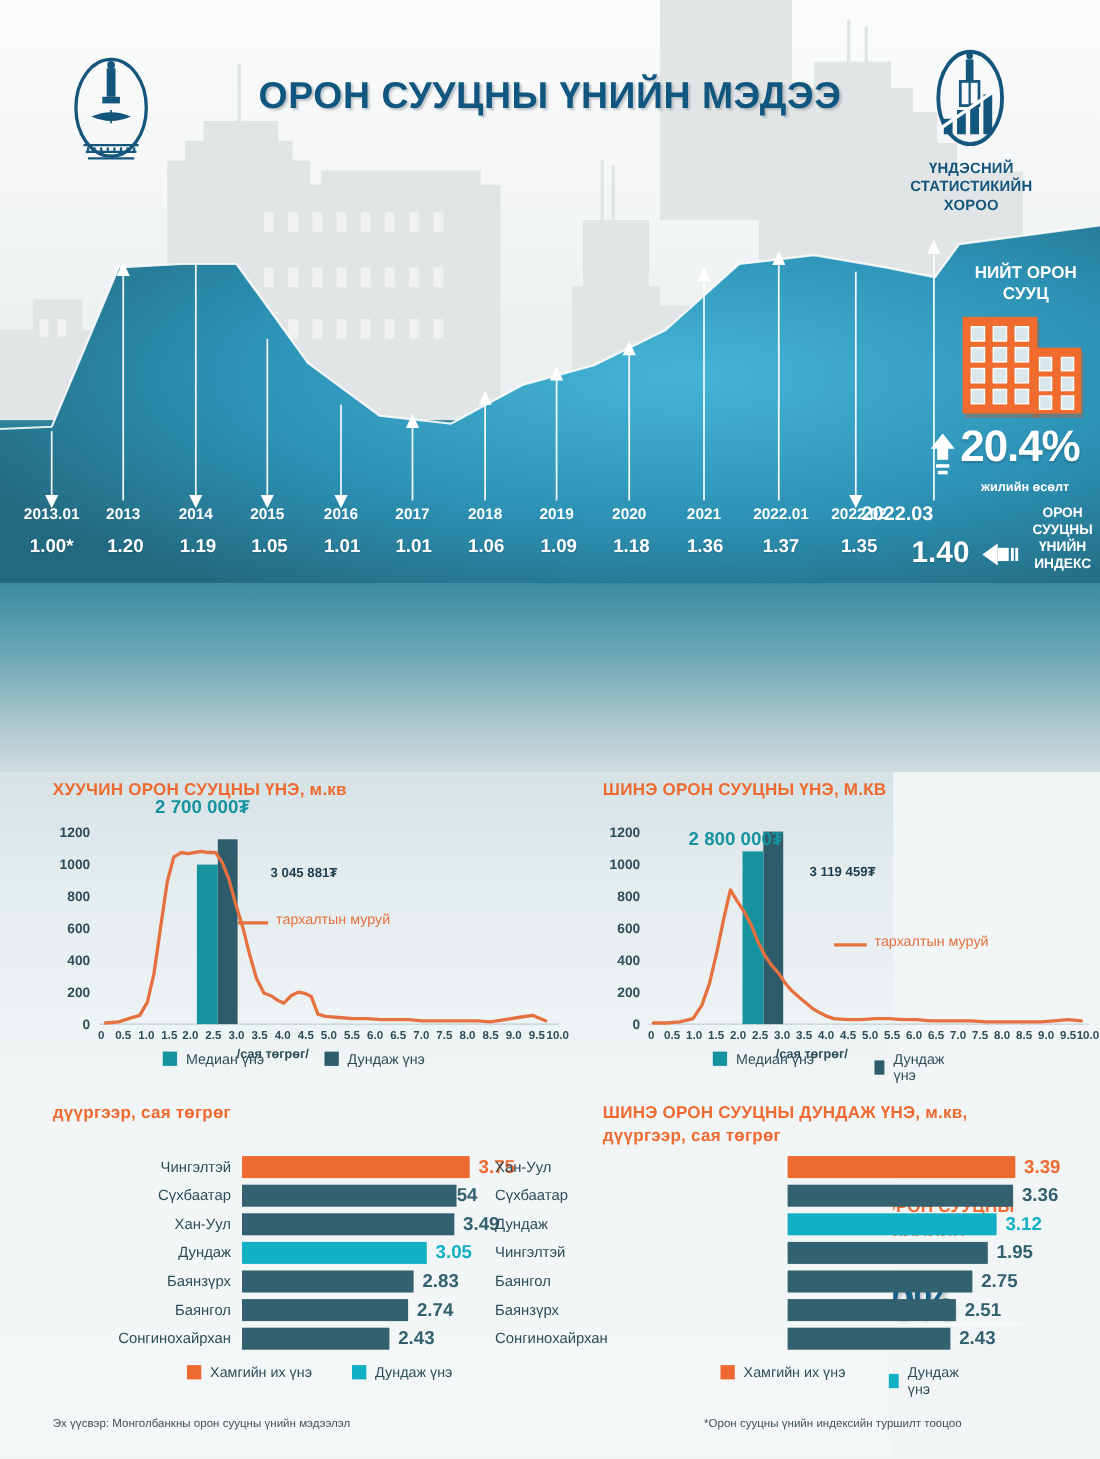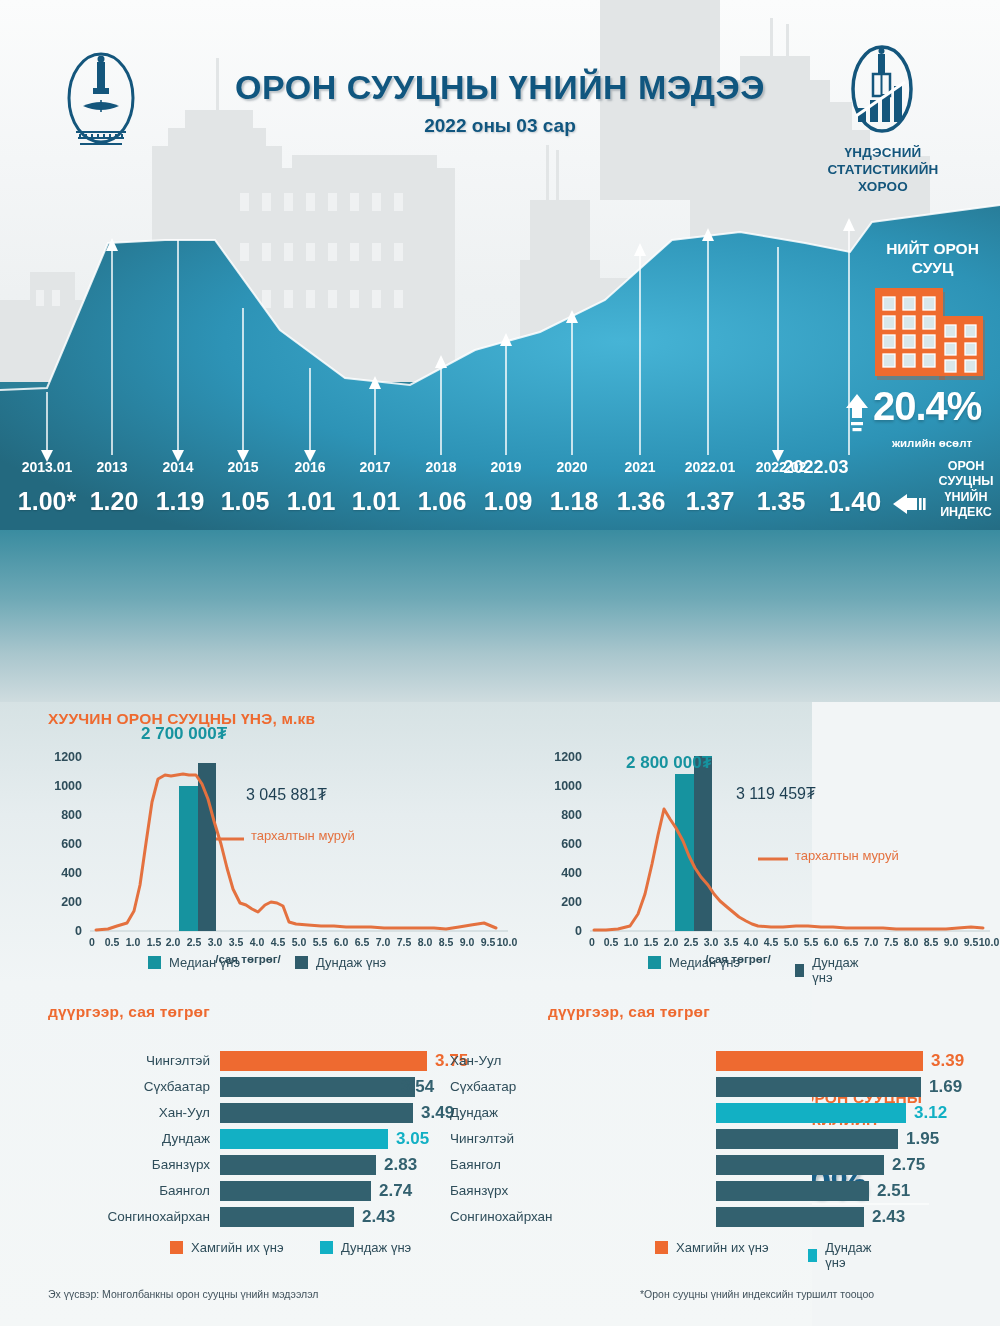--- a/index.html
+++ b/index.html
@@ -29,21 +29,21 @@
   .hero-sub{position:absolute;left:0;top:115px;width:1000px;text-align:center;
      color:#10567f;font-size:19px;font-weight:bold;
      text-shadow:1px 1px 2px rgba(120,130,140,.4);}
 
   
   .tl-years{position:absolute;left:0;top:459px;width:1000px;height:22px;}
   .tl-year{position:absolute;top:0;color:#ffffff;font-size:14px;font-weight:bold;
            text-align:center;transform:translateX(-50%);white-space:nowrap;}
   .tl-year.big{font-size:18px;top:-2px;}
   .tl-vals{position:absolute;left:0;top:487px;width:1000px;height:34px;}
-  .tl-val{position:absolute;top:0;color:#ffffff;font-size:25px;font-weight:bold;
+  .tl-val{position:absolute;top:0;color:#ffffff;font-size:17px;font-weight:bold;
           text-align:center;transform:translateX(-50%);white-space:nowrap;
           text-shadow:0 1px 2px rgba(0,0,0,.18);}
   .tl-val.big{font-size:27px;}
 
   .idx-label{position:absolute;left:932px;top:459px;width:68px;text-align:center;
      color:#fff;font-weight:bold;font-size:12.5px;line-height:1.22;}
   .idx-arrow{position:absolute;left:893px;top:492px;}
 
   .total-label{position:absolute;left:865px;top:240px;width:135px;text-align:center;
      color:#ffffff;font-weight:bold;font-size:15.5px;line-height:1.2;}
@@ -76,21 +76,21 @@
   .sec-title{position:absolute;color:#ee6a30;font-weight:bold;font-size:15.5px;line-height:1.35;
      letter-spacing:.2px;}
 
   .dist{position:absolute;}
   .axis-y-lab{position:absolute;right:0;color:#2e4d5a;font-size:12.5px;font-weight:bold;
      transform:translateY(-50%);text-align:right;width:34px;}
   .axis-x-lab{position:absolute;top:0;color:#2e4d5a;font-size:10.5px;font-weight:bold;
      transform:translateX(-50%);}
   .axis-unit{position:absolute;color:#2e4d5a;font-size:11.5px;font-weight:bold;text-align:center;}
   .val-median{position:absolute;color:#16939f;font-weight:bold;font-size:17px;white-space:nowrap;}
-  .val-mean{position:absolute;color:#1d3f52;font-weight:normal;font-size:16px;white-space:nowrap;}
+  .val-mean{position:absolute;color:#1d3f52;font-weight:bold;font-size:12px;white-space:nowrap;}
   .curve-lab{position:absolute;color:#e4713f;font-size:13px;white-space:nowrap;}
 
   .lg{position:absolute;display:flex;align-items:center;gap:8px;}
   .lg-sw{width:13px;height:13px;display:inline-block;}
   .lg-tx{color:#2e4d5a;font-size:13px;}
 
   
   .bar-row{position:absolute;height:22px;}
   .bar-name{position:absolute;right:0;top:0;color:#2e4d5a;font-size:13.5px;
      line-height:22px;white-space:nowrap;text-align:right;}
@@ -270,21 +270,20 @@
       <path d="M11 74 L60 40" stroke="#ffffff" stroke-width="3" fill="none"></path>
     </svg>
 
     <div class="nso-text">
       <div>ҮНДЭСНИЙ</div>
       <div>СТАТИСТИКИЙН</div>
       <div>ХОРОО</div>
     </div>
 
     <div class="hero-title">ОРОН СУУЦНЫ ҮНИЙН МЭДЭЭ</div>
-    <div class="hero-sub">2022 оны 03 сар</div>
 
     <div class="total-label">
       <div>НИЙТ ОРОН</div>
       <div>СУУЦ</div>
     </div>
 
     <svg class="bld-orange" width="118" height="95" viewBox="0 0 118 95">
       <g transform="translate(2,1)">
         <rect x="2" y="4" width="68" height="88" fill="#c85222" opacity=".35"></rect>
         <rect x="0" y="0" width="68" height="88" fill="#ef6b2e"></rect>
@@ -513,20 +512,21 @@
 
     <div class="lg" style="left:148px;top:253px">
       <span class="lg-sw" style="background:#16939f"></span>
       <span class="lg-tx">Медиан үнэ</span>
     </div>
     <div class="lg" style="left:295px;top:253px">
       <span class="lg-sw" style="background:#2f5c6b"></span>
       <span class="lg-tx">Дундаж үнэ</span>
     </div>
 
+    <div class="sec-title" style="left:548px;top:7px;width:430px">ШИНЭ ОРОН СУУЦНЫ ҮНЭ, М.КВ</div>
 
     <div class="dist" style="left:548px;top:44px;width:450px;height:220px">
       <div class="axis-y-lab" style="left:0px;top:11px">1200</div>
       <div class="axis-y-lab" style="left:0px;top:40px">1000</div>
       <div class="axis-y-lab" style="left:0px;top:69px">800</div>
       <div class="axis-y-lab" style="left:0px;top:98px">600</div>
       <div class="axis-y-lab" style="left:0px;top:127px">400</div>
       <div class="axis-y-lab" style="left:0px;top:156px">200</div>
       <div class="axis-y-lab" style="left:0px;top:185px">0</div>
 
@@ -624,33 +624,34 @@
     <div class="lg" style="left:170px;top:538px">
       <span class="lg-sw" style="background:#ee6a30"></span>
       <span class="lg-tx">Хамгийн их үнэ</span>
     </div>
     <div class="lg" style="left:320px;top:538px">
       <span class="lg-sw" style="background:#12b0c4"></span>
       <span class="lg-tx">Дундаж үнэ</span>
     </div>
 
     <div class="sec-title" style="left:548px;top:300px;width:450px">
+      <div>ШИНЭ ОРОН СУУЦНЫ ДУНДАЖ ҮНЭ, м.кв,</div>
       <div>дүүргээр, сая төгрөг</div>
     </div>
 
     <div style="position:absolute;left:548px;top:348px;width:450px;height:185px">
       <div class="bar-row" style="top:0px;left:0;width:450px">
         <div class="bar-name" style="width:150px;left:-98px;text-align:left">Хан-Уул</div>
         <div class="bar-rect" style="left:168px;width:207px;background:#ee6a30"></div>
         <div class="bar-val" style="left:383px;color:#ee6a30">3.39</div>
       </div>
       <div class="bar-row" style="top:26px;left:0;width:450px">
         <div class="bar-name" style="width:150px;left:-98px;text-align:left">Сүхбаатар</div>
         <div class="bar-rect" style="left:168px;width:205px;background:#33616f"></div>
-        <div class="bar-val" style="left:381px;color:#33616f">1.69</div>
+        <div class="bar-val" style="left:381px;color:#33616f">3.36</div>
       </div>
       <div class="bar-row" style="top:52px;left:0;width:450px">
         <div class="bar-name" style="width:150px;left:-98px;text-align:left">Дундаж</div>
         <div class="bar-rect" style="left:168px;width:190px;background:#12b0c4"></div>
         <div class="bar-val" style="left:366px;color:#12b0c4">3.12</div>
       </div>
       <div class="bar-row" style="top:78px;left:0;width:450px">
         <div class="bar-name" style="width:150px;left:-98px;text-align:left">Чингэлтэй</div>
         <div class="bar-rect" style="left:168px;width:182px;background:#33616f"></div>
         <div class="bar-val" style="left:358px;color:#33616f">1.95</div>

